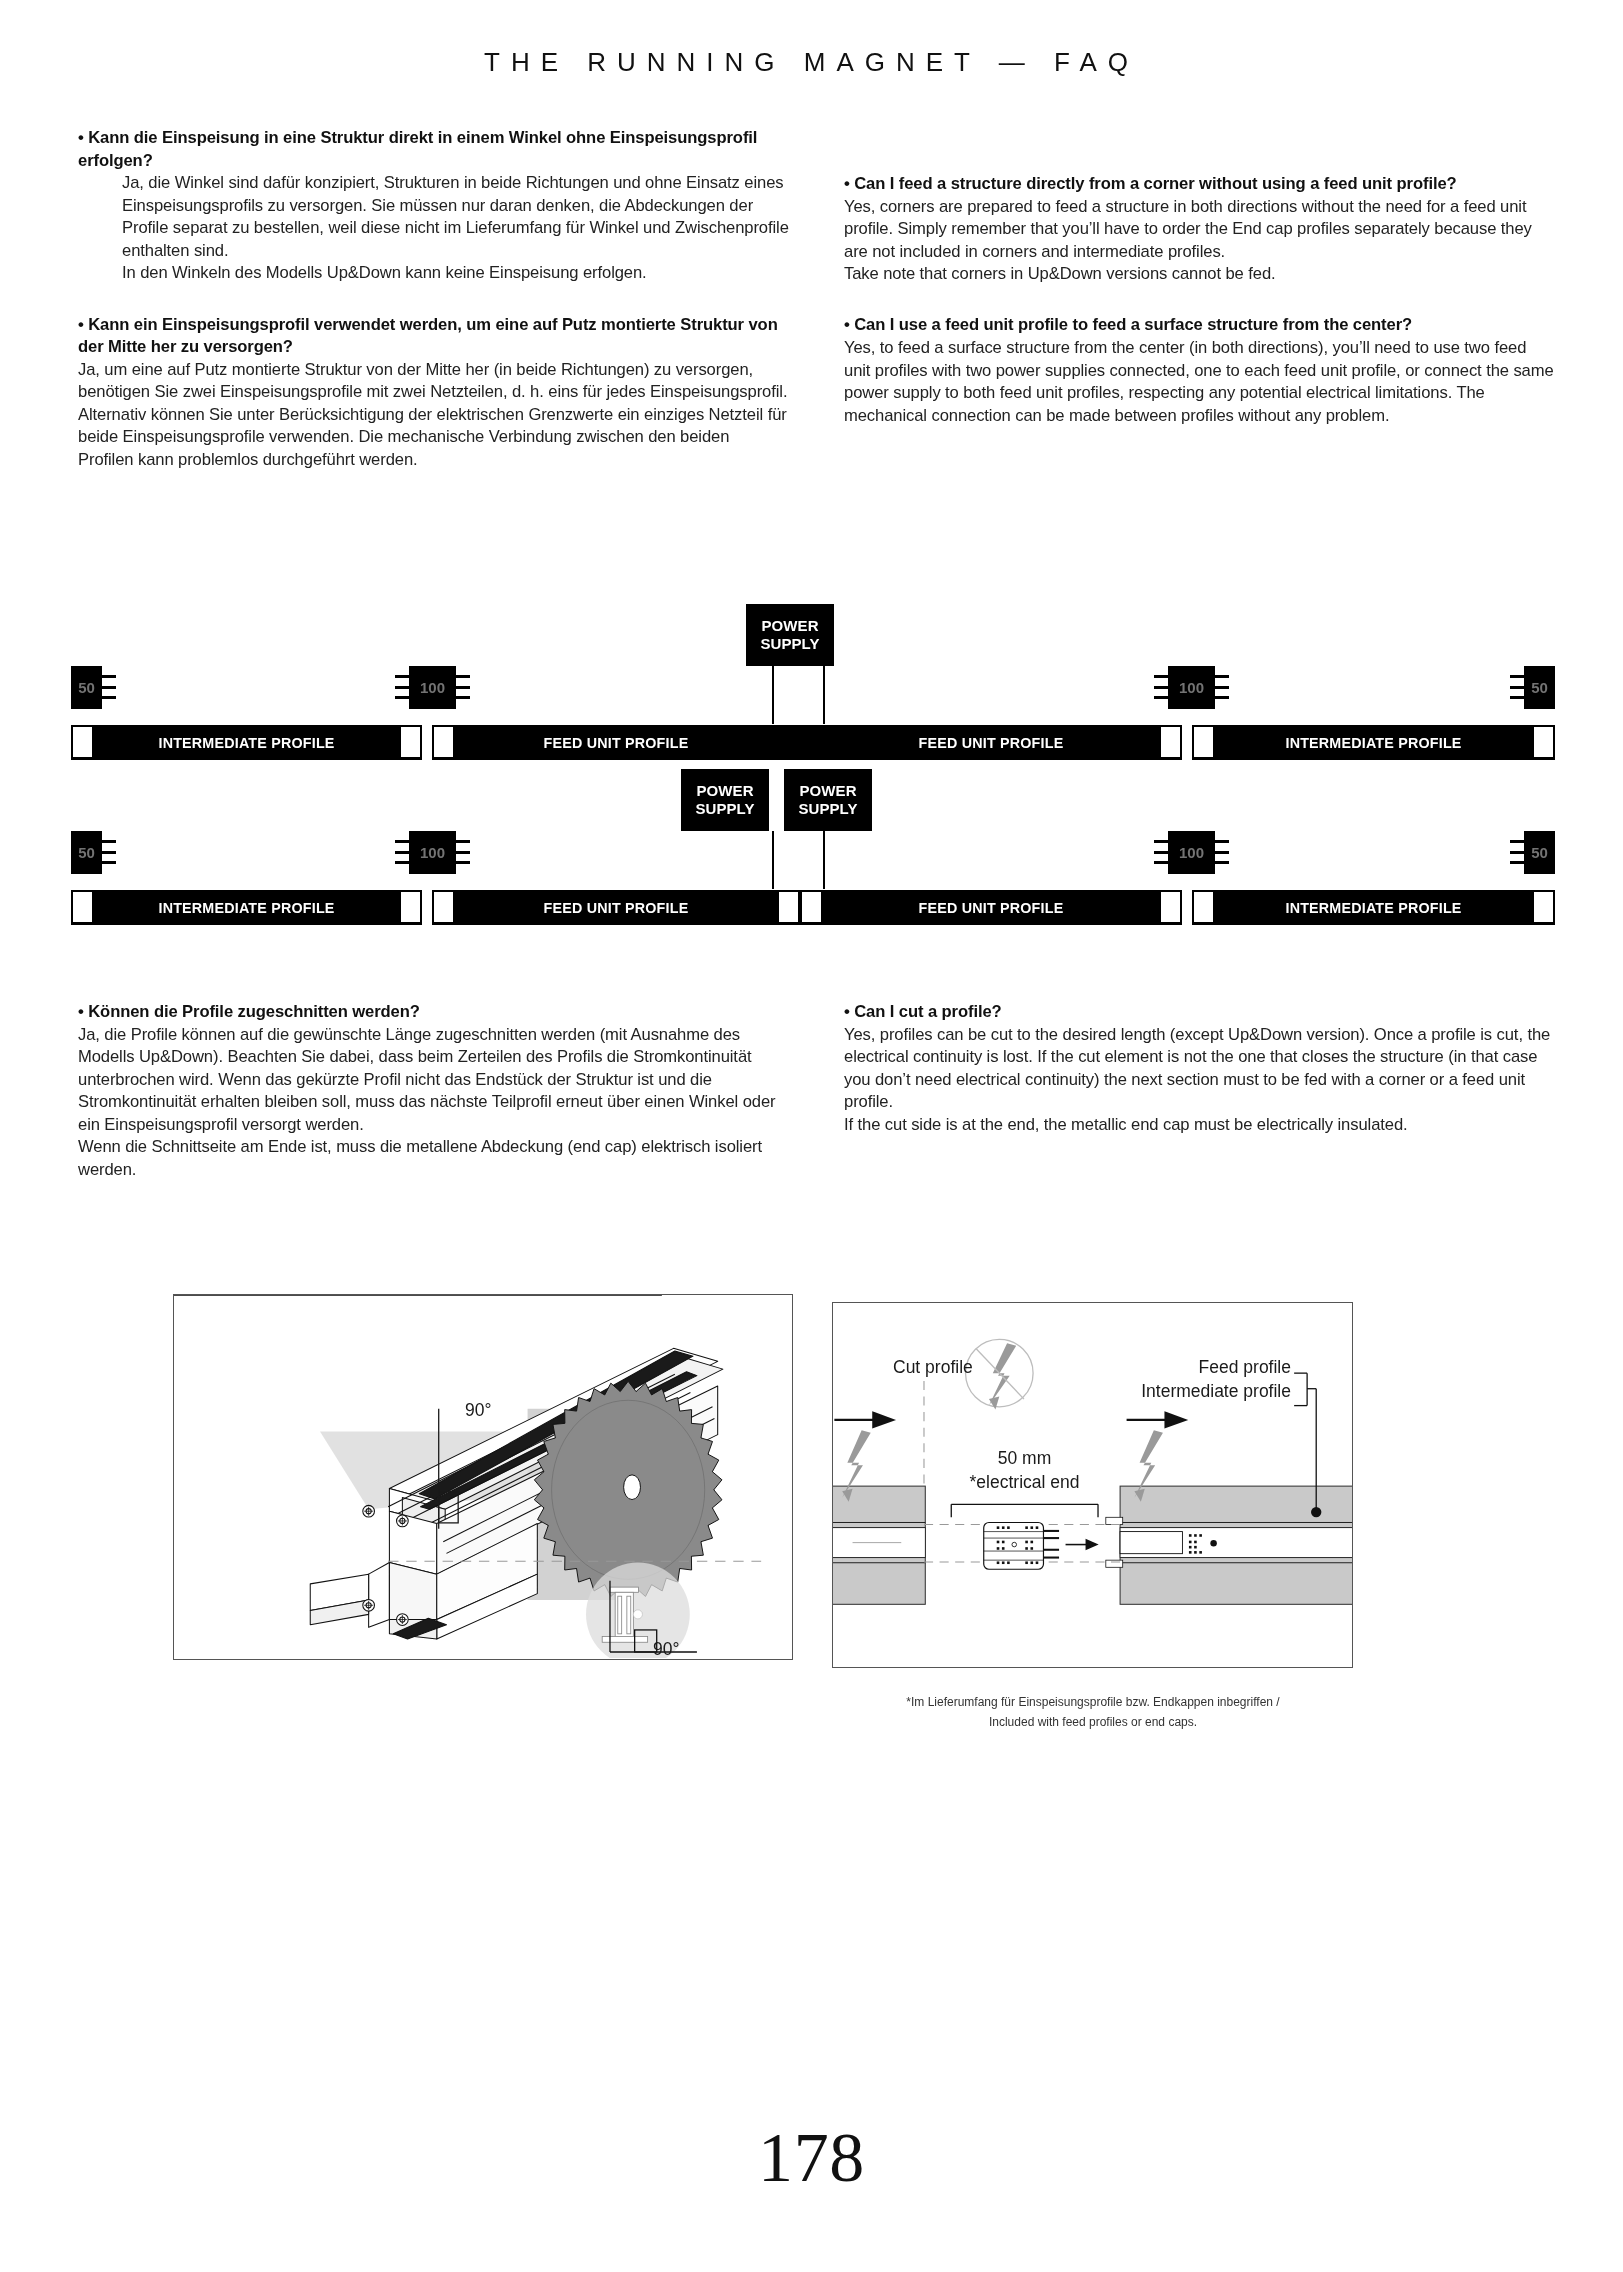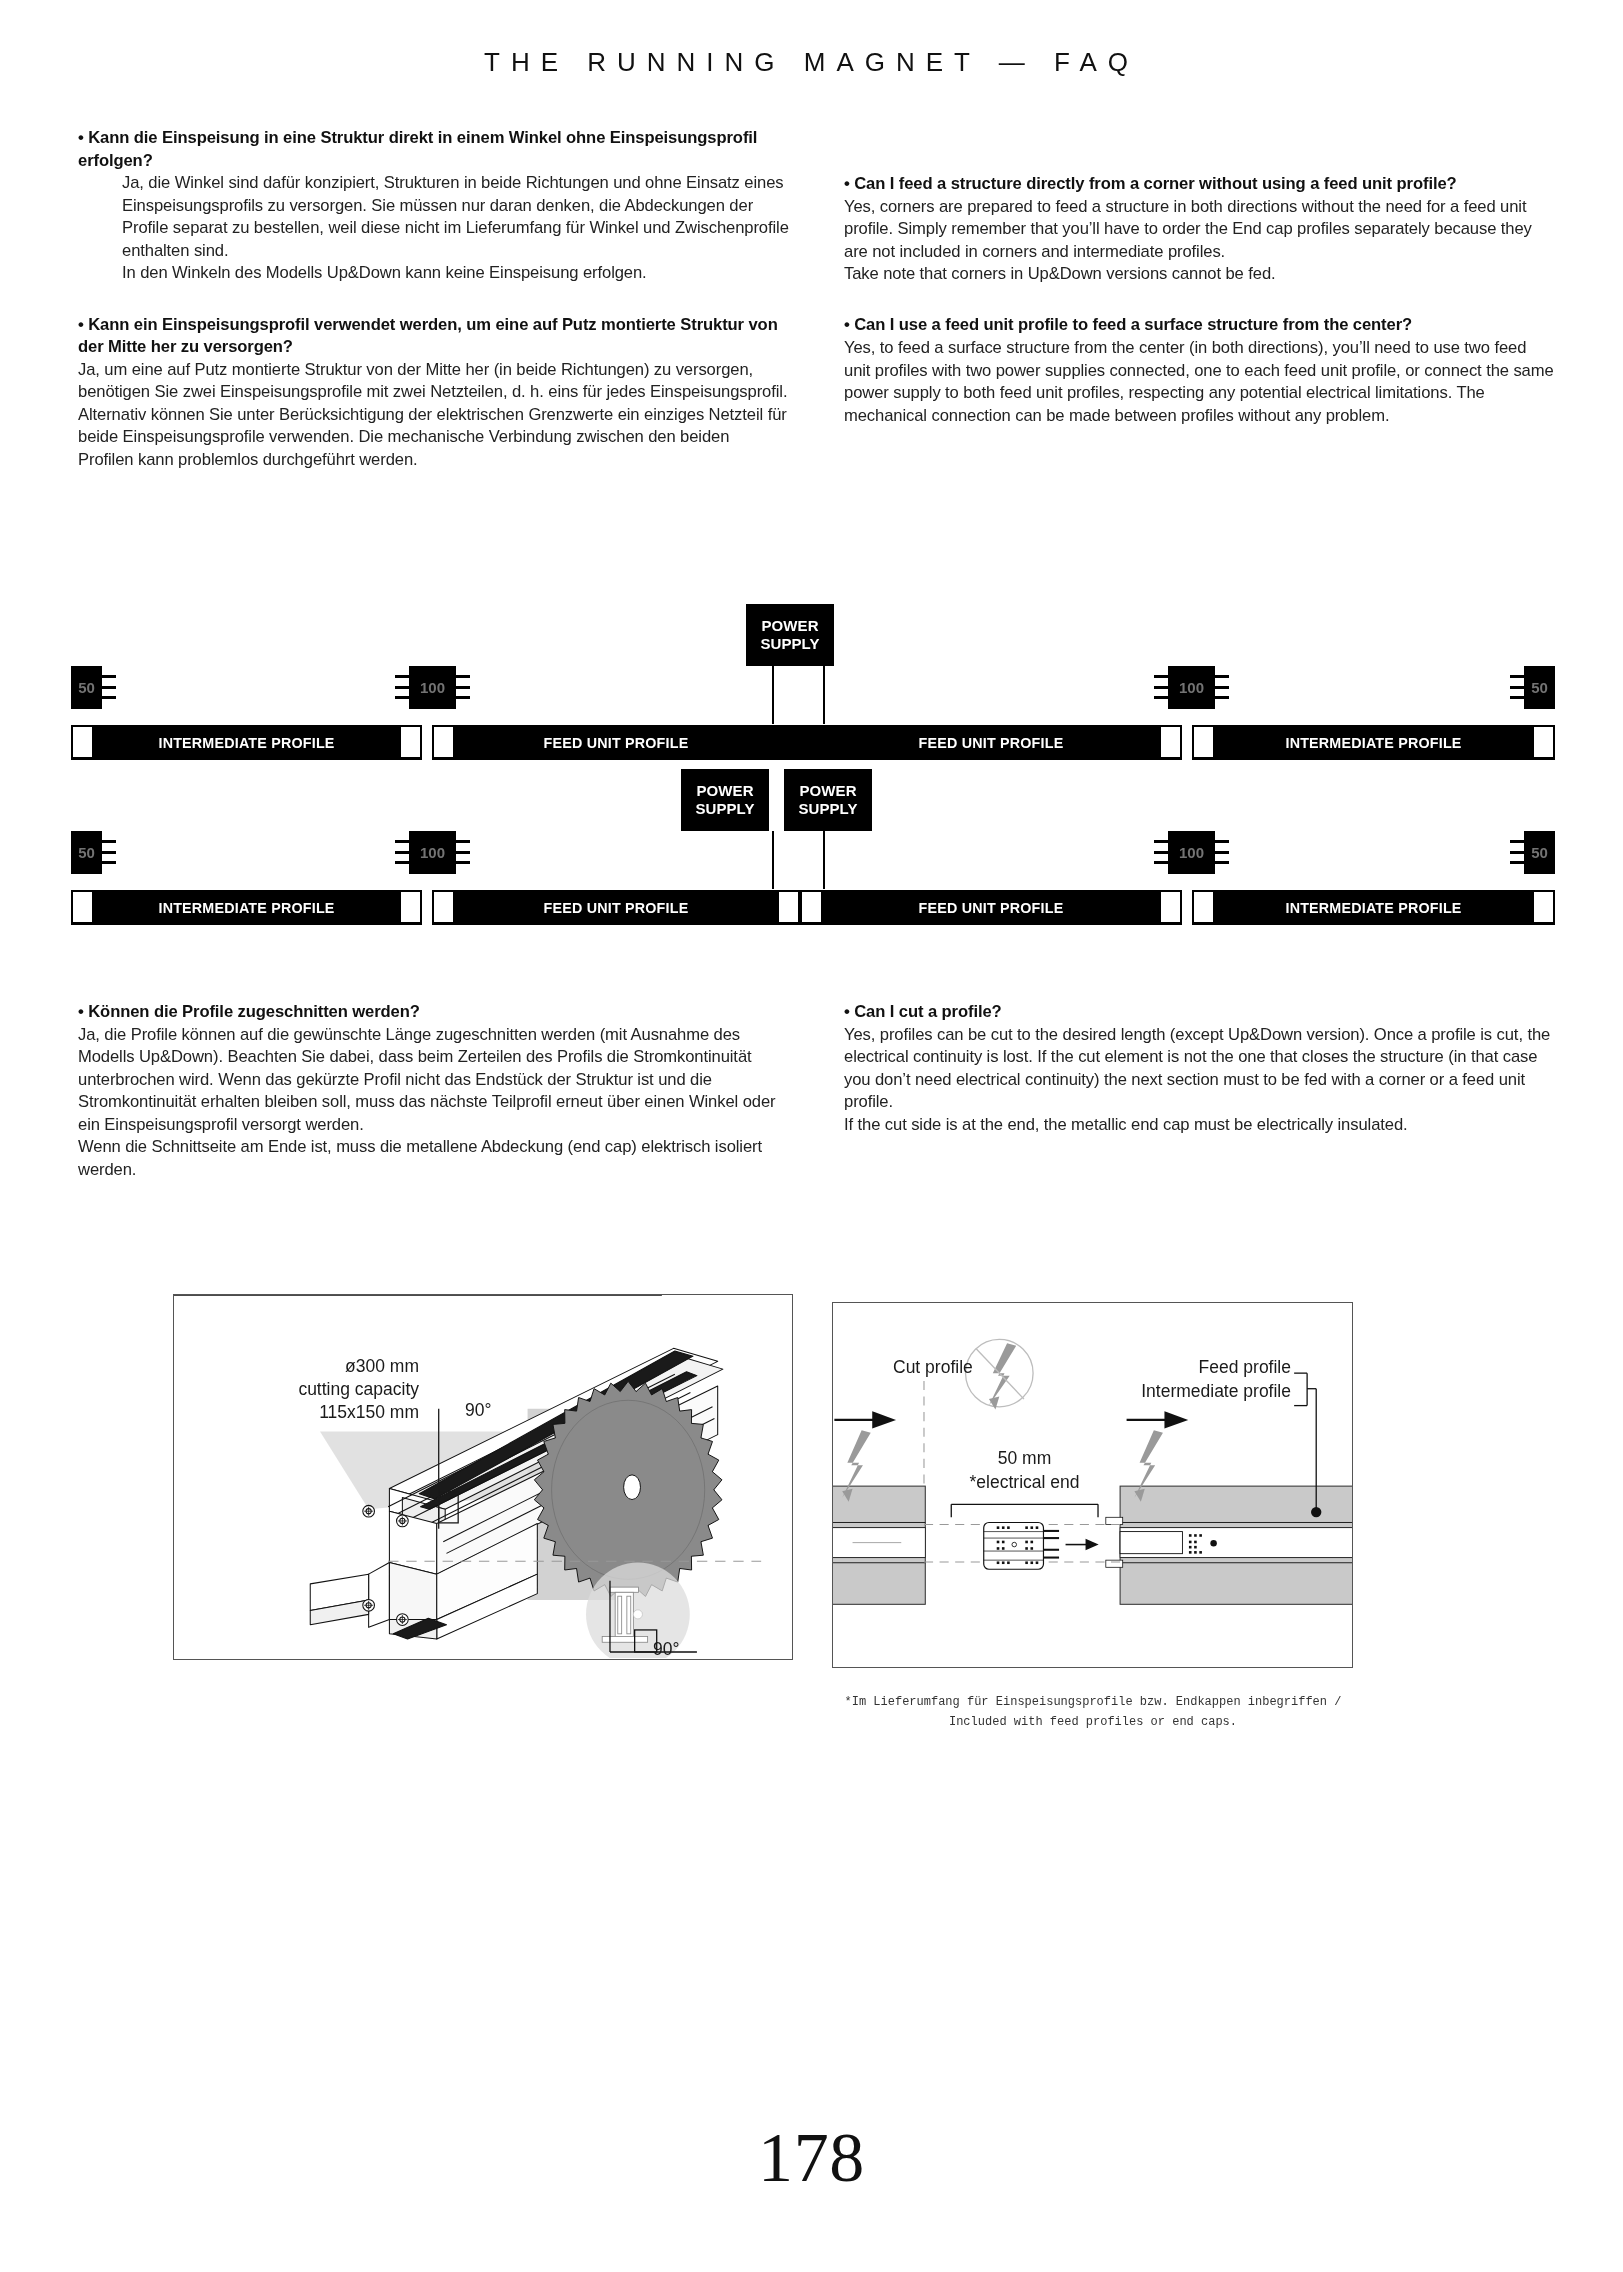--- a/index.html
+++ b/index.html
@@ -78,21 +78,21 @@
     color:#fff; text-align:center;
     font-size:15px; font-weight:bold; line-height:1.22;
     padding-top:13px; letter-spacing:0.1px;
   }
   .psu-lead{ position:absolute; width:1.9px; background:#000; }
 
   
   .panel{ position:absolute; background:#fff; border:1.3px solid #555; }
   .cap-note{
     position:absolute; width:584px; text-align:center;
-    font-size:12px; line-height:1.7; color:#333;font-family:Liberation Mono, monospace;
+    font-size:12px; line-height:1.7; color:#333;
   }
 
   
   .ill-txt{ position:absolute; font-size:17.5px; color:#1a1a1a; line-height:1.3; }
   .ill-txt.r{ text-align:right; }
   .ill-txt.c{ text-align:center; }
 
   
   .folio{
     position:absolute; left:0; top:2118px; width:1623px;
@@ -380,25 +380,20 @@
       </g>
       <ellipse cx="95" cy="62" rx="7" ry="7" fill="#ffffff" stroke="#bbb"></ellipse>
       <g stroke="#111" stroke-width="2" fill="none">
         <line x1="52" y1="10" x2="52" y2="120"></line>
         <line x1="52" y1="120" x2="186" y2="120"></line>
         <rect x="90" y="86" width="34" height="34"></rect>
       </g>
     </g>
   </svg>
 
-  <div class="ill-txt r" style="left:0px; top:60px; width:245px;">
-    <div>ø300 mm</div>
-    <div>cutting capacity</div>
-    <div>115x150 mm</div>
-  </div>
   <div class="ill-txt" style="left:291px; top:104px;">90°</div>
   <div class="ill-txt" style="left:479px; top:343px;">90°</div>
 </div>
 
 <div class="panel" style="left:832px; top:1294px; width:521px; height:366px;margin-top:8px;">
   <svg width="519" height="363" viewBox="0 0 799 559">
 
     <g>
       <rect x="-10" y="282" width="152" height="182" fill="#c9c9c9" stroke="#333" stroke-width="1.6"></rect>
       <g stroke="#111" stroke-width="1.4" fill="none">

